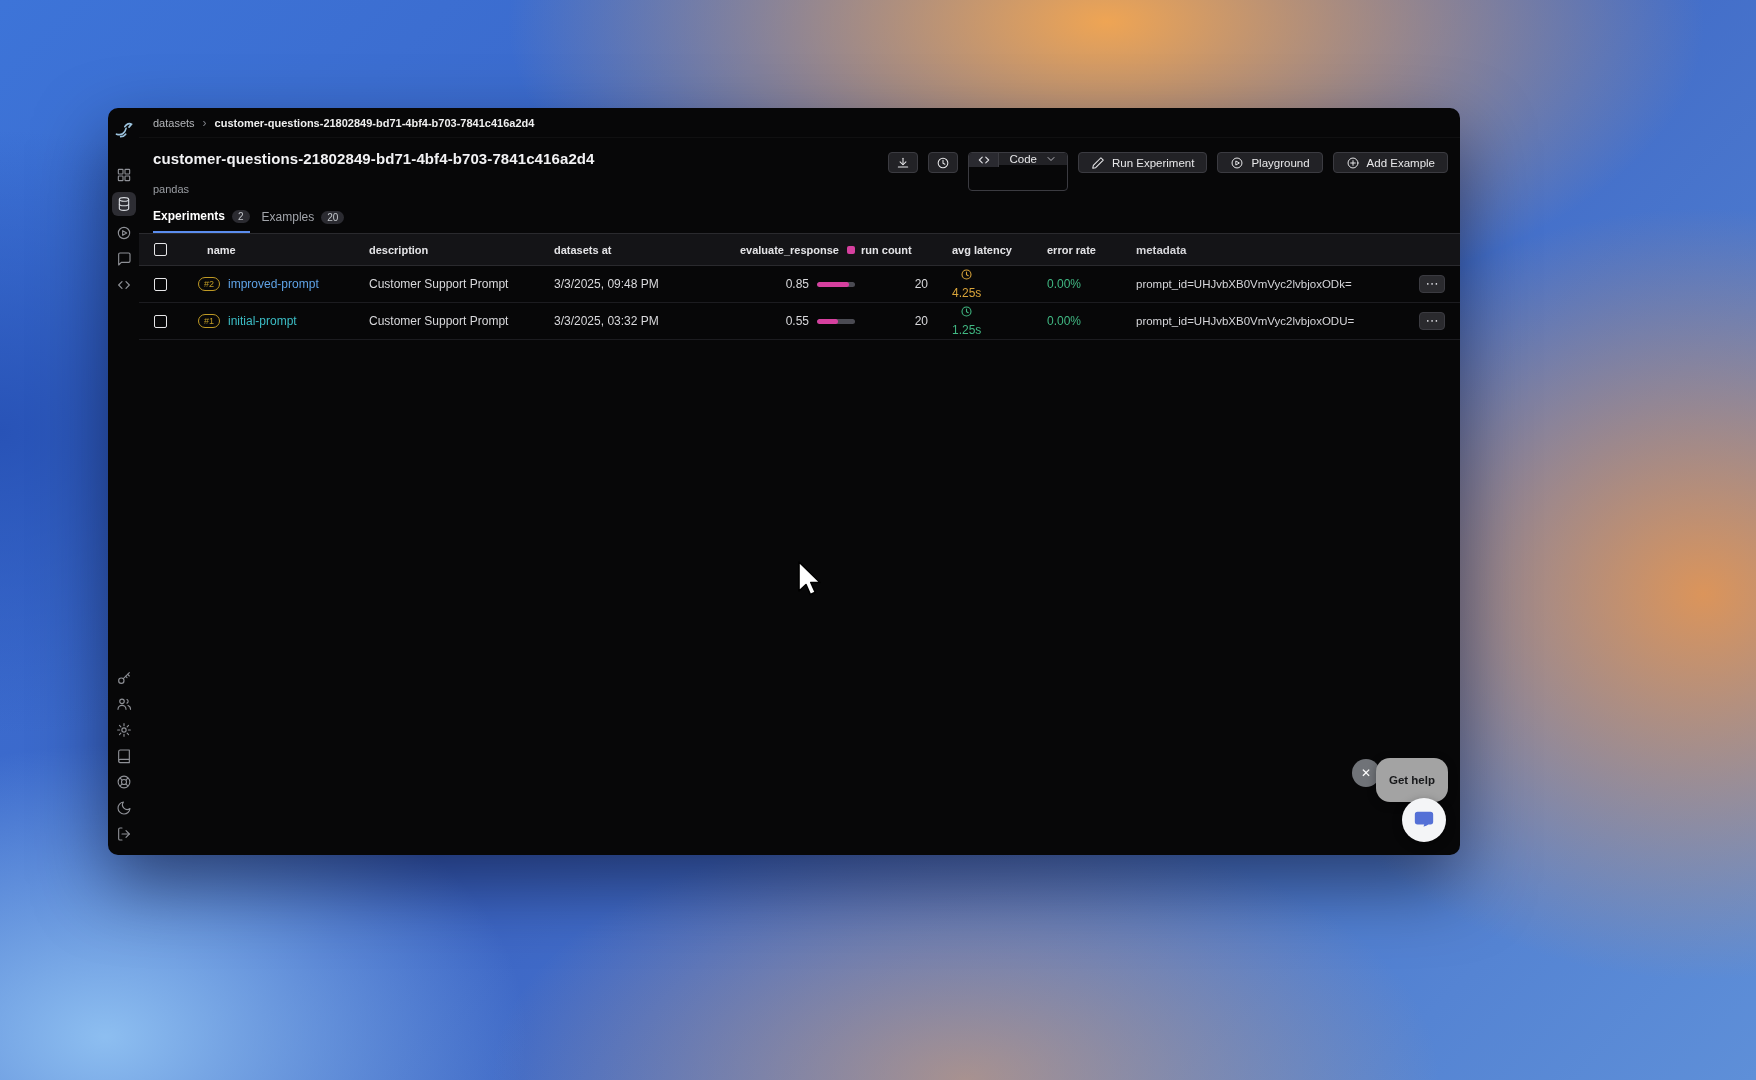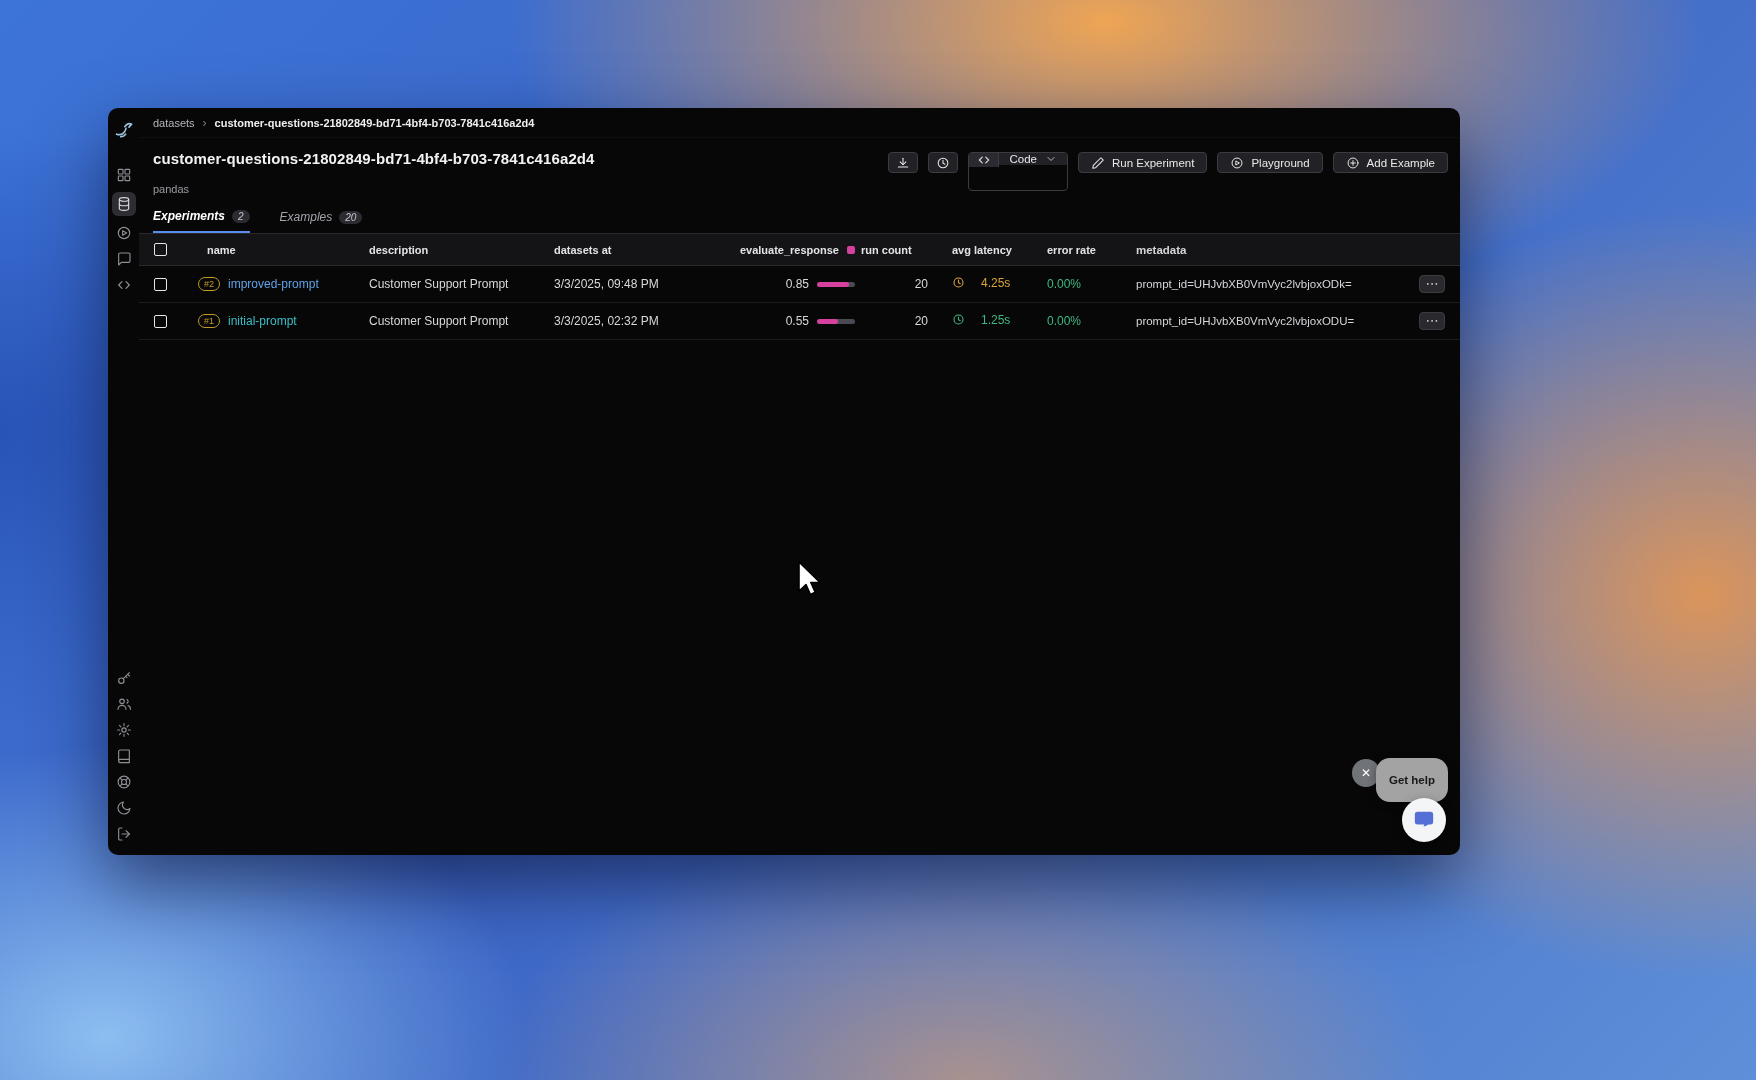--- a/index.html
+++ b/index.html
@@ -49,21 +49,21 @@
     padding:0 12px; cursor:pointer; white-space:nowrap;
   }
   .btn svg { width:14px; height:14px; }
   .btn.icon-only { width:30px; padding:0; justify-content:center; }
   .btn-group { display:flex; align-items:flex-start; height:39px; border:1px solid #3b3b41; border-radius:4px; overflow:hidden; cursor:pointer; }
   .btn-group .seg-icon { width:30px; background:#2a2a30; display:flex; align-items:center; justify-content:center; border-right:1px solid #3b3b41; color:#dcdce0; }
   .btn-group .seg-icon svg { width:14px; height:14px; }
   .btn-group .seg-label { background:#222226; display:flex; align-items:center; gap:8px; padding:0 10px; font-size:11.5px; color:#e8e8ea; }
   .btn-group .seg-label svg { width:12px; height:12px; color:#b8b8be; }
   
-  .tabs { display:flex; gap:30px; padding:12px 8px 0 14px;font-style:italic; }
+  .tabs { display:flex; gap:12px; padding:12px 8px 0 14px; }
   .tab { display:flex; align-items:center; gap:7px; font-size:12px; padding-bottom:8px; cursor:pointer; color:#a2a5ab; }
   .tab.active { color:#ffffff; font-weight:700; border-bottom:2px solid #5b8def; }
   .count-badge { background:#2b2b31; color:#c3c6cb; font-size:10px; font-weight:400; padding:1px 6px; border-radius:8px; }
   
   .thead { display:flex; align-items:center; height:33px; background:#141417; border-top:1px solid #2a2a2e; border-bottom:1px solid #2a2a2e; font-size:11px; font-weight:700; color:#e3e3e6; }
   .trow { display:flex; align-items:center; height:37px; border-bottom:1px solid #1c1c20; font-size:12px; color:#d9d9dc; }
   .c-check { width:44px; flex:0 0 44px; padding-left:15px; display:flex; align-items:center; }
   .checkbox { width:13px; height:13px; border:1.5px solid #e6e6e8; border-radius:2px; background:transparent; cursor:pointer; }
   .c-name { width:186px; flex:0 0 186px; padding-left:15px; display:flex; align-items:center; gap:8px; min-width:0; }
   .c-desc { width:185px; flex:0 0 185px; }
@@ -73,21 +73,21 @@
   .thead .c-run { justify-content:flex-start; padding-right:0; }
   .c-latency { width:93px; flex:0 0 93px; padding-left:6px; }
   .c-error { width:88px; flex:0 0 88px; padding-left:8px; }
   .c-meta { flex:1; padding-left:9px; min-width:0; font-size:11.5px; color:#d6d6da; overflow:hidden; text-overflow:ellipsis; white-space:nowrap; }
   .c-actions { width:56px; flex:0 0 56px; display:flex; justify-content:center; }
   .exp-badge { font-size:9px; border:1px solid currentColor; border-radius:8px; padding:1.5px 5px; line-height:1; opacity:.95; }
   .exp-link { text-decoration:none; cursor:pointer; overflow:hidden; text-overflow:ellipsis; white-space:nowrap; }
   .swatch { width:8px; height:8px; border-radius:2px; display:inline-block; }
   .bar { width:38px; height:5px; border-radius:2.5px; overflow:hidden; }
   .bar-fill { height:100%; border-radius:2.5px; }
-  .latency { display:inline-flex; align-items:center; gap:16px; }
+  .latency { display:inline-flex; align-items:center; gap:5px;flex-direction:column; }
   .latency svg { width:13px; height:13px; }
   .dots-btn { width:26px; height:18px; background:#2a2a2e; border:1px solid #3b3b41; border-radius:4px; color:#cfcfd4; font-size:13px; line-height:14px; display:flex; align-items:center; justify-content:center; cursor:pointer; }
   
   .close-fab { position:absolute; right:80px; top:651px; width:28px; height:28px; border-radius:50%; background:rgba(130,134,140,.85); color:#fff; font-size:12px; display:flex; align-items:center; justify-content:center; cursor:pointer; }
   .gethelp-fab { position:absolute; right:12px; top:650px; height:44px; border-radius:14px; background:#a3a3a3; color:#17181a; font-size:11.5px; font-weight:600; display:flex; align-items:center; padding:0 13px; cursor:pointer; box-shadow:0 2px 8px rgba(0,0,0,.35); }
   .chat-fab { position:absolute; right:14px; top:690px; width:44px; height:44px; border-radius:50%; background:#f4f5f7; display:flex; align-items:center; justify-content:center; cursor:pointer; box-shadow:0 3px 10px rgba(0,0,0,.4); color:#5470d6; }
   .chat-fab svg { width:22px; height:22px; }
   
   .cursor { position:absolute; left:797px; top:561px; width:26px; height:38px; pointer-events:none; z-index:50; }
 </style>
@@ -326,21 +326,21 @@
 
         <div class="trow">
           <div class="c-check">
               <span class="checkbox"></span>
             </div>
           <div class="c-name">
             <span class="exp-badge" style="color: rgb(201, 162, 39);">#1</span>
             <span class="exp-link" style="color: rgb(60, 190, 198);">initial-prompt</span>
           </div>
           <div class="c-desc"><span>Customer Support Prompt</span></div>
-          <div class="c-created"><span>3/3/2025, 02:32 PM</span></div>
+          <div class="c-created"><span>3/3/2025, 03:32 PM</span></div>
           <div class="c-eval">
             <span>0.55</span>
             <span class="bar" style="background: rgb(74, 74, 82);">
               <span class="bar-fill" style="display: block; width: 55%; background: rgb(214, 64, 159);"></span>
             </span>
           </div>
           <div class="c-run">
               <span>20</span>
             </div>
           <div class="c-latency">

